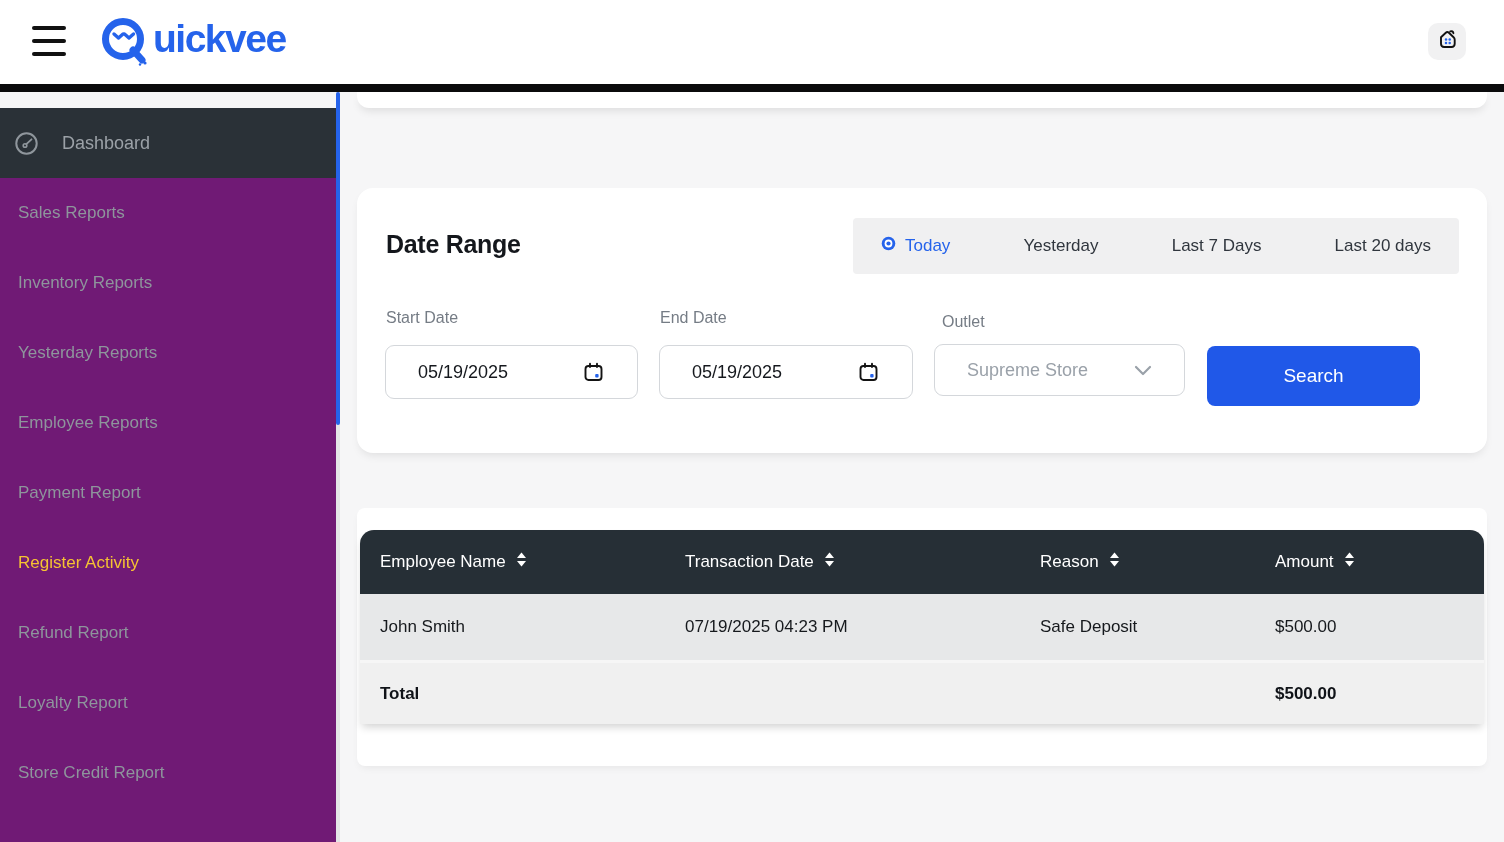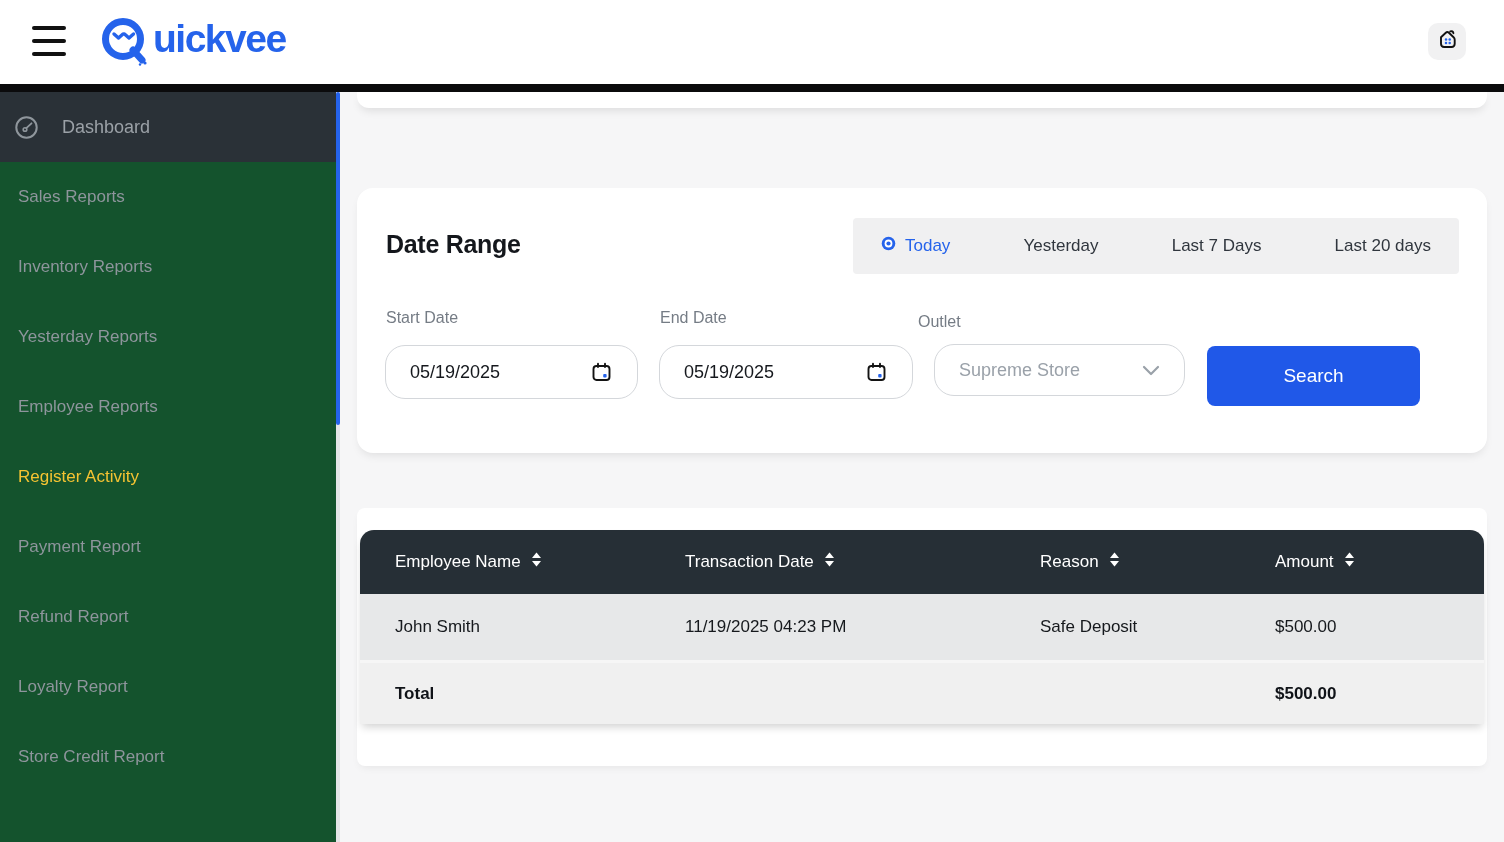--- a/index.html
+++ b/index.html
@@ -30,22 +30,22 @@
   }
   .store-btn {
     position:absolute; right:38px; top:23px; width:38px; height:37px;
     background:#f1f1f2; border-radius:10px;
     display:flex; align-items:center; justify-content:center; cursor:pointer;
   }
   .black-bar { position:absolute; top:84px; left:0; width:1504px; height:8px; background:#0b0b0c; z-index:4; }
 
   
   .sidebar {
-    position:absolute; top:92px; left:0; bottom:0; width:336px;
-    background:#14532d; overflow:hidden;
+    position:absolute; top:108px; left:0; bottom:0; width:336px;
+    background:#701a75; overflow:hidden;
   }
   .side-item-dashboard {
     height:70px; background:#2a3137; display:flex; align-items:center; padding-left:14px; cursor:pointer;
   }
   .side-icon-box { width:40px; display:flex; align-items:center; justify-content:flex-start; }
   .side-label { font-size:18px; color:#9ba1a7; margin-left:8px; }
   .side-item-reporting {
     height:74px; display:flex; align-items:center; padding-left:14px; padding-right:25px; cursor:pointer;
   }
   .side-item-reporting .side-label { color:#f5c332; font-weight:500; }
@@ -86,22 +86,22 @@
     position:absolute; right:28px; top:30px; width:606px; height:56px;
     background:#f0f0f1; border-radius:4px;
     display:flex; align-items:center; justify-content:space-between;
     padding:0 28px; font-size:17px; color:#30363e;
   }
   .quick-opt { display:flex; align-items:center; gap:9px; cursor:pointer; }
   .quick-opt.selected { color:#2563eb; }
   .field-label { position:absolute; font-size:16px; color:#757c85; }
   .input-box {
     position:absolute; top:157px; height:54px; background:#fff;
-    border:1px solid #d4d7db; border-radius:20px;
-    display:flex; align-items:center; padding:0 24px; cursor:pointer;
+    border:1px solid #d4d7db; border-radius:9px;
+    display:flex; align-items:center; padding:0 32px; cursor:pointer;
   }
   .input-value { font-size:18px; color:#15181d; }
   .input-icon { margin-left:auto; display:flex; }
   .select-value { font-size:18px; color:#9aa1a9; }
   .search-btn {
     position:absolute; left:850px; top:158px; width:213px; height:60px;
     background:#2058e8; border:none; border-radius:8px;
     color:#ffffff; font-size:19px; font-family:"Liberation Sans",sans-serif;
     cursor:pointer; font-weight:500;
   }
@@ -115,21 +115,21 @@
   }
   .table-wrap {
     border-radius:14px 14px 0 0; overflow:hidden;
     box-shadow:0 5px 8px -2px rgba(0,0,0,0.18);
   }
   .t-row { display:grid; grid-template-columns:325px 355px 235px 1fr; align-items:center; }
   .t-head { height:64px; background:#262f36; color:#ffffff; font-size:17px; font-weight:500; }
   .t-head .cell { display:flex; align-items:center; gap:10px; cursor:pointer; }
   .t-data { height:66px; background:#e7e8e9; font-size:17px; color:#16191d; }
   .t-total { height:64px; background:#f0f0f0; border-top:3px solid #f6f6f6; font-size:17px; font-weight:700; color:#101318; }
-  .cell:first-child { padding-left:35px; }
+  .cell:first-child { padding-left:20px; }
 </style>
 </head>
 <body>
 
 <div class="header">
   <div class="hamburger">
     <span></span>
       <span></span>
       <span></span>
   </div>
@@ -183,25 +183,25 @@
   </div>
   <div class="sub-item">
     <span>Inventory Reports</span>
   </div>
   <div class="sub-item">
     <span>Yesterday Reports</span>
   </div>
   <div class="sub-item">
     <span>Employee Reports</span>
   </div>
+  <div class="sub-item">
+    <span>Payment Report</span>
+  </div>
   <div class="sub-item active">
     <span>Register Activity</span>
-  </div>
-  <div class="sub-item">
-    <span>Payment Report</span>
   </div>
   <div class="sub-item">
     <span>Refund Report</span>
   </div>
   <div class="sub-item">
     <span>Loyalty Report</span>
   </div>
   <div class="sub-item">
     <span>Store Credit Report</span>
   </div>
@@ -235,21 +235,21 @@
       <div class="quick-opt">
         <span>Last 7 Days</span>
       </div>
       <div class="quick-opt">
         <span>Last 20 days</span>
       </div>
     </div>
 
     <div class="field-label" style="left:29px; top:121px;">Start Date</div>
     <div class="field-label" style="left:303px; top:121px;">End Date</div>
-    <div class="field-label" style="left:561px; top:125px;">Outlet</div>
+    <div class="field-label" style="left:585px; top:125px;">Outlet</div>
 
     <div class="input-box" style="left:28px; width:253px;">
       <span class="input-value">05/19/2025</span>
       <span class="input-icon">
         <svg width="23" height="23" viewBox="0 0 23 23">
           <rect x="3.5" y="5" width="16" height="14" rx="3" fill="none" stroke="#131313" stroke-width="1.9"></rect>
           <path d="M8 2.8 L8 6" stroke="#131313" stroke-width="1.9" stroke-linecap="round"></path>
           <path d="M15 2.8 L15 6" stroke="#131313" stroke-width="1.9" stroke-linecap="round"></path>
           <rect x="13.2" y="13" width="3.4" height="3.4" rx="1" fill="#2563eb"></rect>
         </svg>
@@ -317,21 +317,21 @@
             <svg width="11" height="15" viewBox="0 0 11 15">
               <path d="M5.5 0.5 L10 6 L1 6 Z" fill="#fff"></path>
               <path d="M5.5 14.5 L1 9 L10 9 Z" fill="#fff"></path>
             </svg>
           </span>
         </div>
       </div>
 
       <div class="t-row t-data">
         <div class="cell">John Smith</div>
-        <div class="cell">11/19/2025 04:23 PM</div>
+        <div class="cell">07/19/2025 04:23 PM</div>
         <div class="cell">Safe Deposit</div>
         <div class="cell">$500.00</div>
       </div>
 
       <div class="t-row t-total">
         <div class="cell">Total</div>
         <div class="cell"></div>
         <div class="cell"></div>
         <div class="cell">$500.00</div>
       </div>

